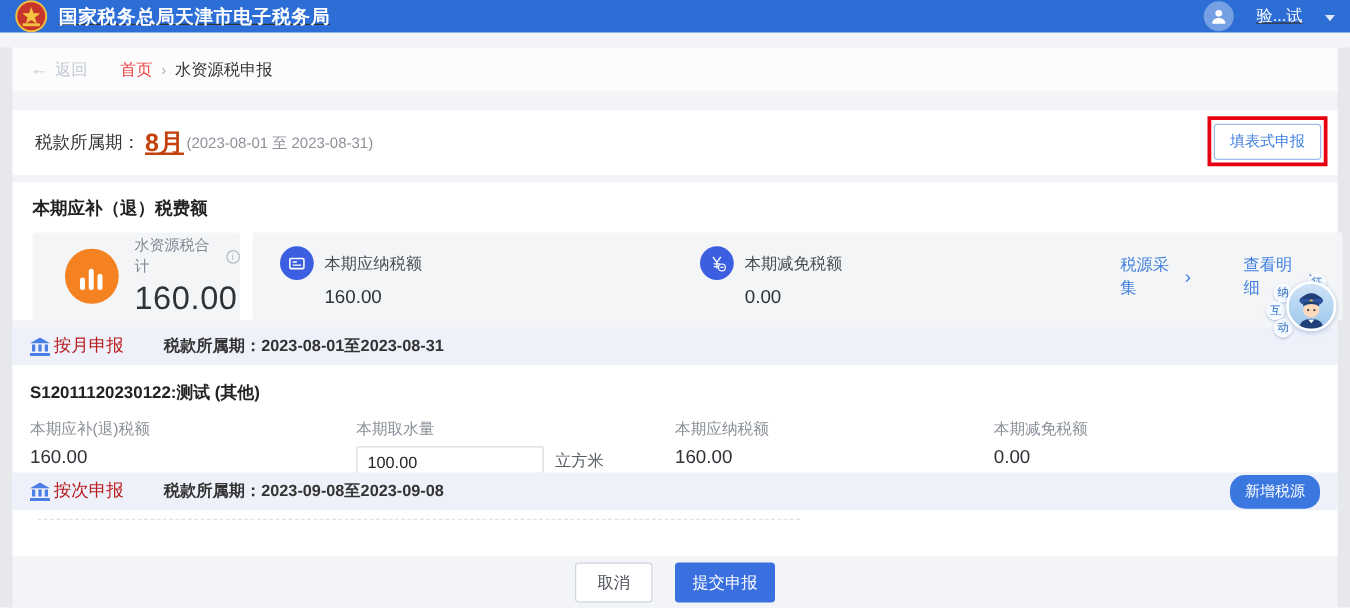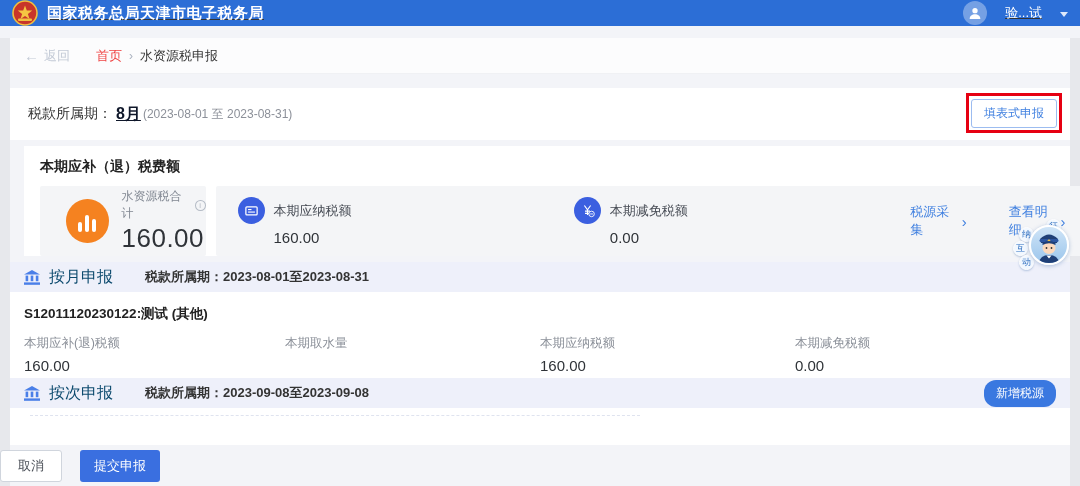--- a/index.html
+++ b/index.html
@@ -30,30 +30,30 @@
   .back-arrow { color:#c3cad6; font-size:15px; margin-right:5px; cursor:pointer; }
   .back-link { color:#c3cad6; margin-right:26px; cursor:pointer; }
   .bc-home { color:#ef4444; cursor:pointer; }
   .bc-sep { color:#aab2bf; margin:0 7px; font-size:12px; }
   .bc-current { color:#333; }
 
   
   .period-bar { position:absolute; top:88px; left:10px; right:10px; height:52px; background:#fff;
     display:flex; align-items:center; padding:0 18px; z-index:1; }
   .period-label { font-size:14px; color:#333; }
-  .period-month { color:#0f172a; font-weight:bold; font-size:16px; margin-left:4px;text-decoration:underline; }
+  .period-month { color:#c2410c; font-weight:bold; font-size:20px; margin-left:4px;text-decoration:underline; }
   .period-range { color:#8c9099; font-size:12px; margin-left:2px; }
   .red-box { position:absolute; right:8px; top:5px; width:96px; height:40px;
     border:3px solid #e60012; display:flex; align-items:center; justify-content:center; }
   .form-mode-btn { background:#fff; border:1px solid #9cbcf0; color:#4080e0; font-size:12px;
     padding:5px 12px; border-radius:3px; cursor:pointer;
     font-family:"Liberation Sans","DejaVu Sans",sans-serif; }
 
   
-  .summary-card { position:absolute; top:146px; left:24px; right:10px; height:110px; background:#fff;
+  .summary-card { position:absolute; top:146px; left:10px; right:10px; height:110px; background:#fff;
     padding:12px 16px; z-index:1; }
   .summary-title { font-size:14px; font-weight:bold; color:#222; }
   .panels { display:flex; gap:10px; margin-top:10px; height:70px; }
   .panel { background:#f4f5f7; border-radius:2px; }
   .panel-total { width:296px; display:flex; align-items:center; padding-left:26px; gap:13px; }
   .orange-circle { width:44px; height:44px; border-radius:50%; background:#f58220;
     display:flex; align-items:flex-end; justify-content:center; padding-bottom:11px; gap:3px; }
   .orange-circle i { display:block; width:4px; background:#fff; border-radius:2px; }
   .total-label { font-size:12px; color:#808792; display:flex; align-items:center; gap:4px; }
   .info-circle { width:11px; height:11px; border:1px solid #b5bcc6; border-radius:50%; color:#b5bcc6;
@@ -77,41 +77,41 @@
     box-shadow:0 1px 4px rgba(40,90,160,.35); }
   .bubble { position:absolute; width:15px; height:15px; border-radius:50%; background:#f2f8ff;
     border:1px solid #fff; color:#2f6fc0; font-size:9px; line-height:13px; text-align:center;
     box-shadow:0 1px 2px rgba(40,90,160,.3); }
   .b0 { right:8px; top:0; } .b1 { left:6px; top:8px; } .b2 { left:0; top:22px; } .b3 { left:6px; top:36px; }
 
   
   .declare-card { position:absolute; top:262px; left:10px; right:10px; height:183px; background:#fff; z-index:1; }
   .band { height:30px; background:#eef0fa; display:flex; align-items:center; padding:0 14px; }
   .band-2 { position:absolute; left:0; right:0; top:116px; }
-  .band-title { font-size:16px; color:#0c4a6e; margin-left:9px; }
+  .band-title { font-size:14px; color:#b91c1c; margin-left:3px; }
   .band-period { font-size:13px; color:#333; font-weight:bold; margin-left:32px; }
   .source-section { padding:13px 14px 0 14px; }
   .source-name { font-size:13.5px; font-weight:bold; color:#222; }
   .fields-row { display:flex; margin-top:12px; }
   .f-col { display:flex; flex-direction:column; }
   .f-col.c1 { width:261px; } .f-col.c2 { width:255px; } .f-col.c3 { width:255px; } .f-col.c4 { flex:1; }
   .f-label { font-size:12.5px; color:#8a8f98; }
   .f-value { font-size:15px; color:#2f3338; margin-top:5px; }
   .input-row { display:flex; align-items:flex-end; gap:9px; margin-top:5px; }
   .water-input { width:150px; height:24px; border:1px solid #d6dae0; border-radius:2px; font-size:13px;
     padding:0 8px; color:#222; font-family:"Liberation Sans","DejaVu Sans",sans-serif; }
   .unit { font-size:13px; color:#5a5f66; padding-bottom:3px; }
   .add-btn { margin-left:auto; background:#3a78e0; color:#fff; border:none; font-size:12px;
     padding:5px 12px; border-radius:12px; cursor:pointer;
     font-family:"Liberation Sans","DejaVu Sans",sans-serif; }
   .dashed-sep { position:absolute; left:20px; right:430px; top:153px; border-bottom:1px dashed #dfe3ef; }
 
   
   .footer { position:absolute; left:0; right:0; bottom:0; height:41px; display:flex;
-    align-items:center; gap:18px; z-index:1; }
+    align-items:center; justify-content:center; gap:18px; z-index:1; }
   .cancel-btn { background:#fff; border:1px solid #d0d5dd; color:#4a4f57; font-size:13px;
     padding:6px 17px; border-radius:3px; cursor:pointer;
     font-family:"Liberation Sans","DejaVu Sans",sans-serif; }
   .submit-btn { background:#3a6fe0; border:none; color:#fff; font-size:13px; padding:7px 14px;
     border-radius:3px; cursor:pointer; font-family:"Liberation Sans","DejaVu Sans",sans-serif; }
 </style>
 </head>
 <body>
 
 <div class="gutter left"></div>
@@ -247,20 +247,24 @@
 
   <div class="source-section">
     <div class="source-name">S12011120230122:测试 (其他)</div>
     <div class="fields-row">
       <div class="f-col c1">
         <span class="f-label">本期应补(退)税额</span>
         <span class="f-value">160.00</span>
       </div>
       <div class="f-col c2">
         <span class="f-label">本期取水量</span>
+        <div class="input-row">
+          <input class="water-input" type="text" value="100.00" style="">
+          <span class="unit">立方米</span>
+        </div>
       </div>
       <div class="f-col c3">
         <span class="f-label">本期应纳税额</span>
         <span class="f-value">160.00</span>
       </div>
       <div class="f-col c4">
         <span class="f-label">本期减免税额</span>
         <span class="f-value">0.00</span>
       </div>
     </div>

